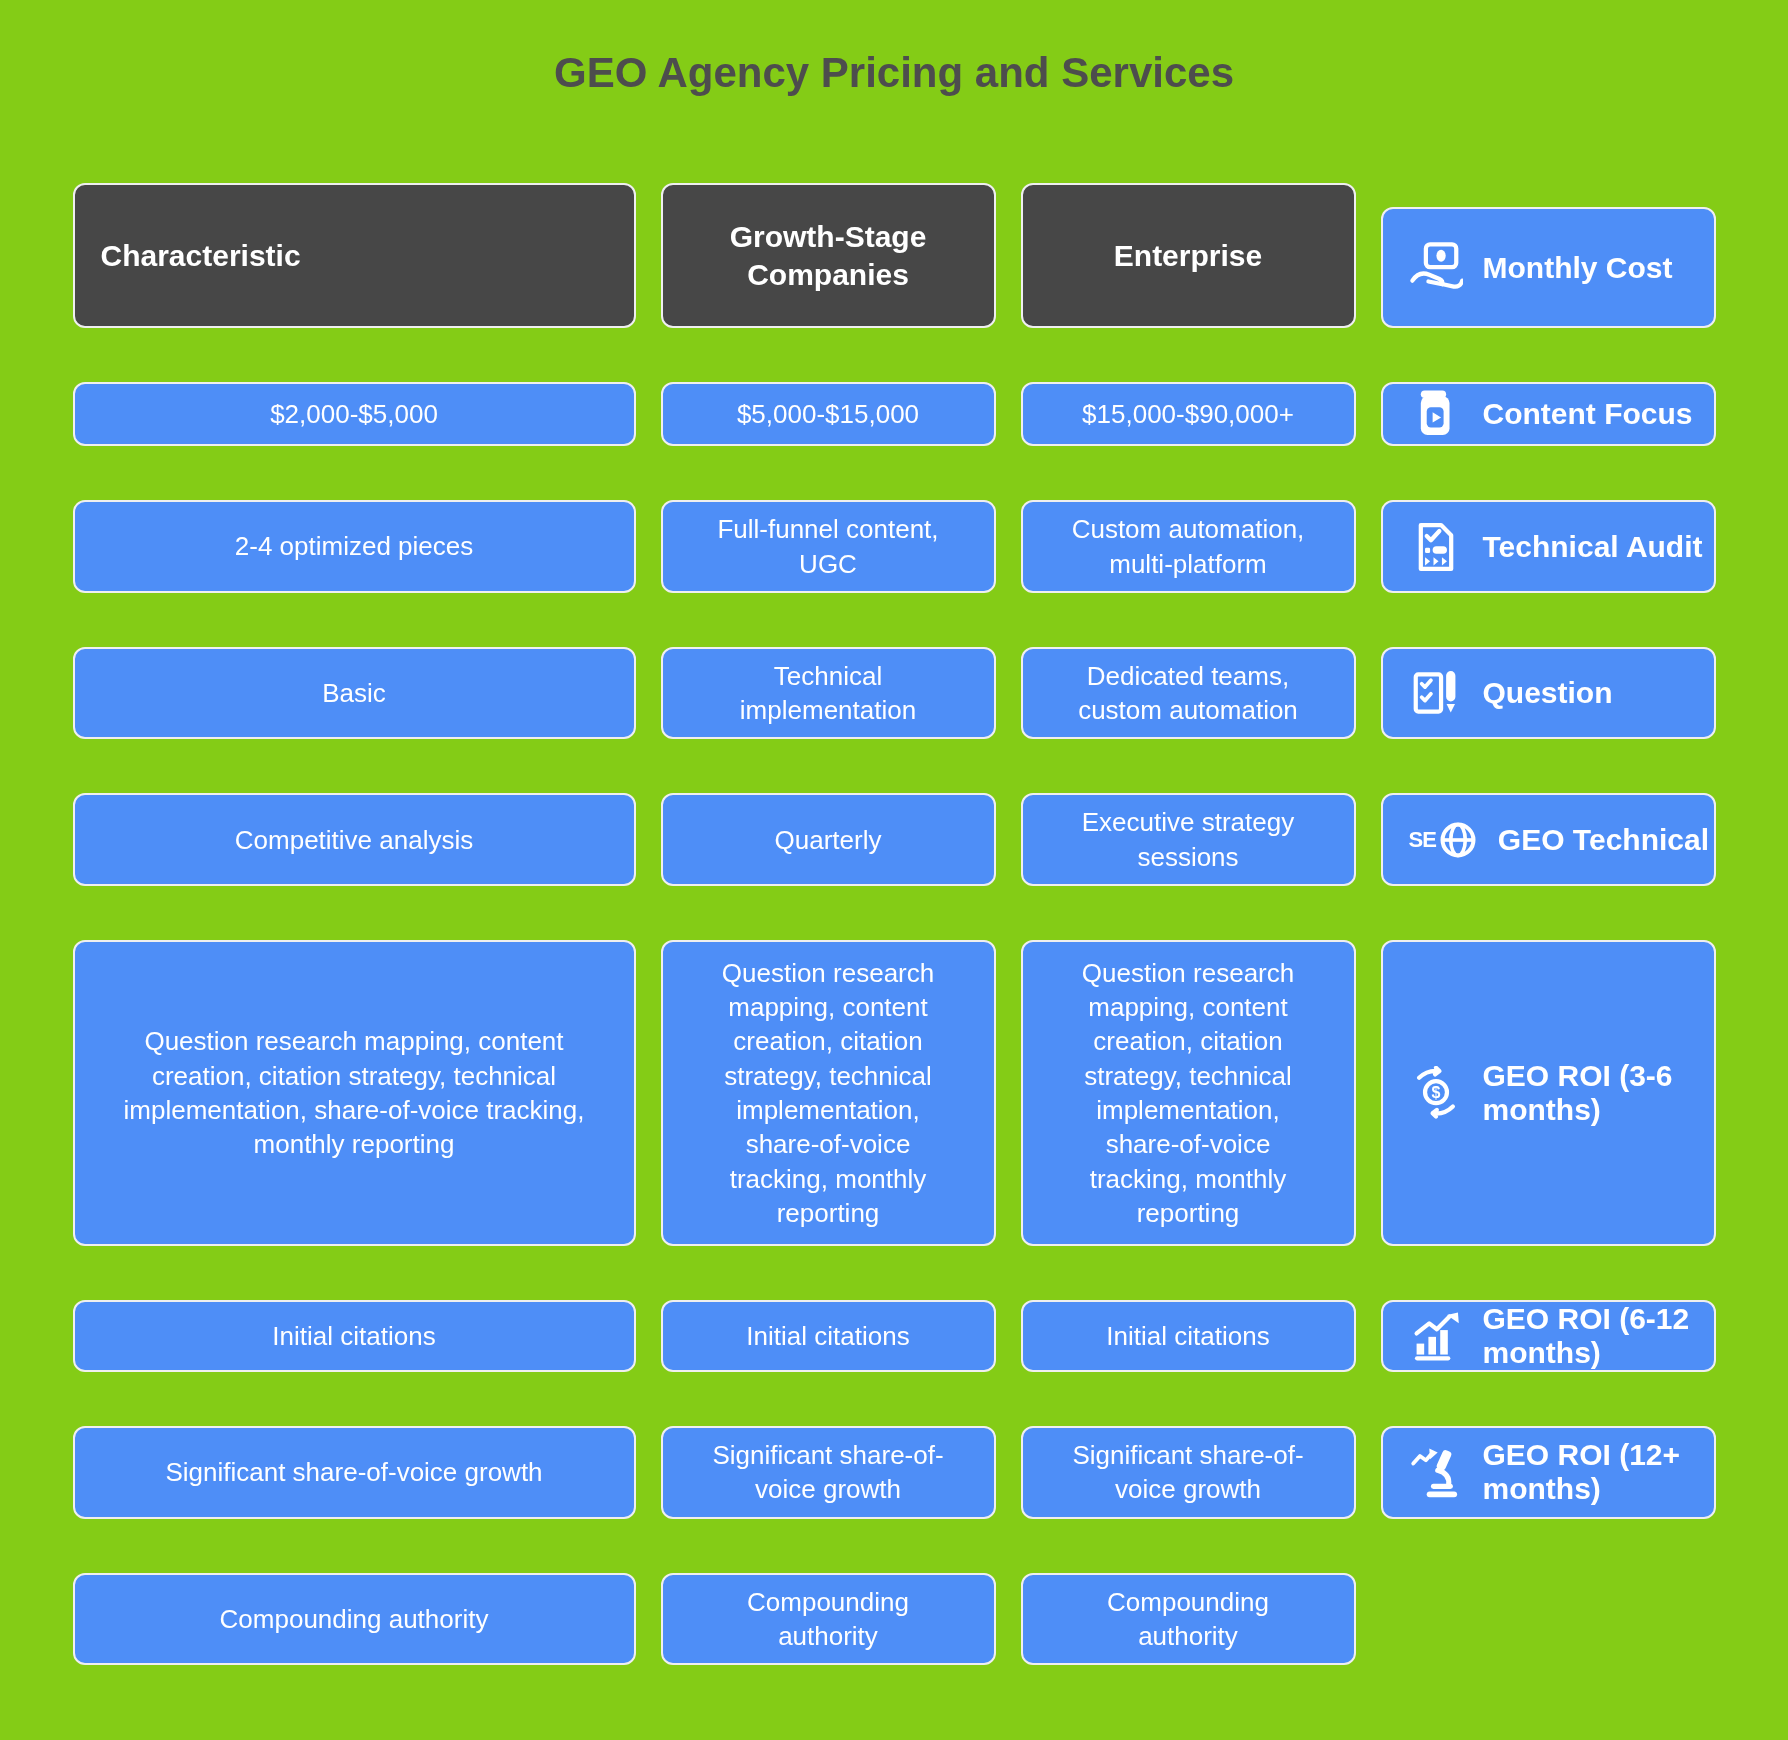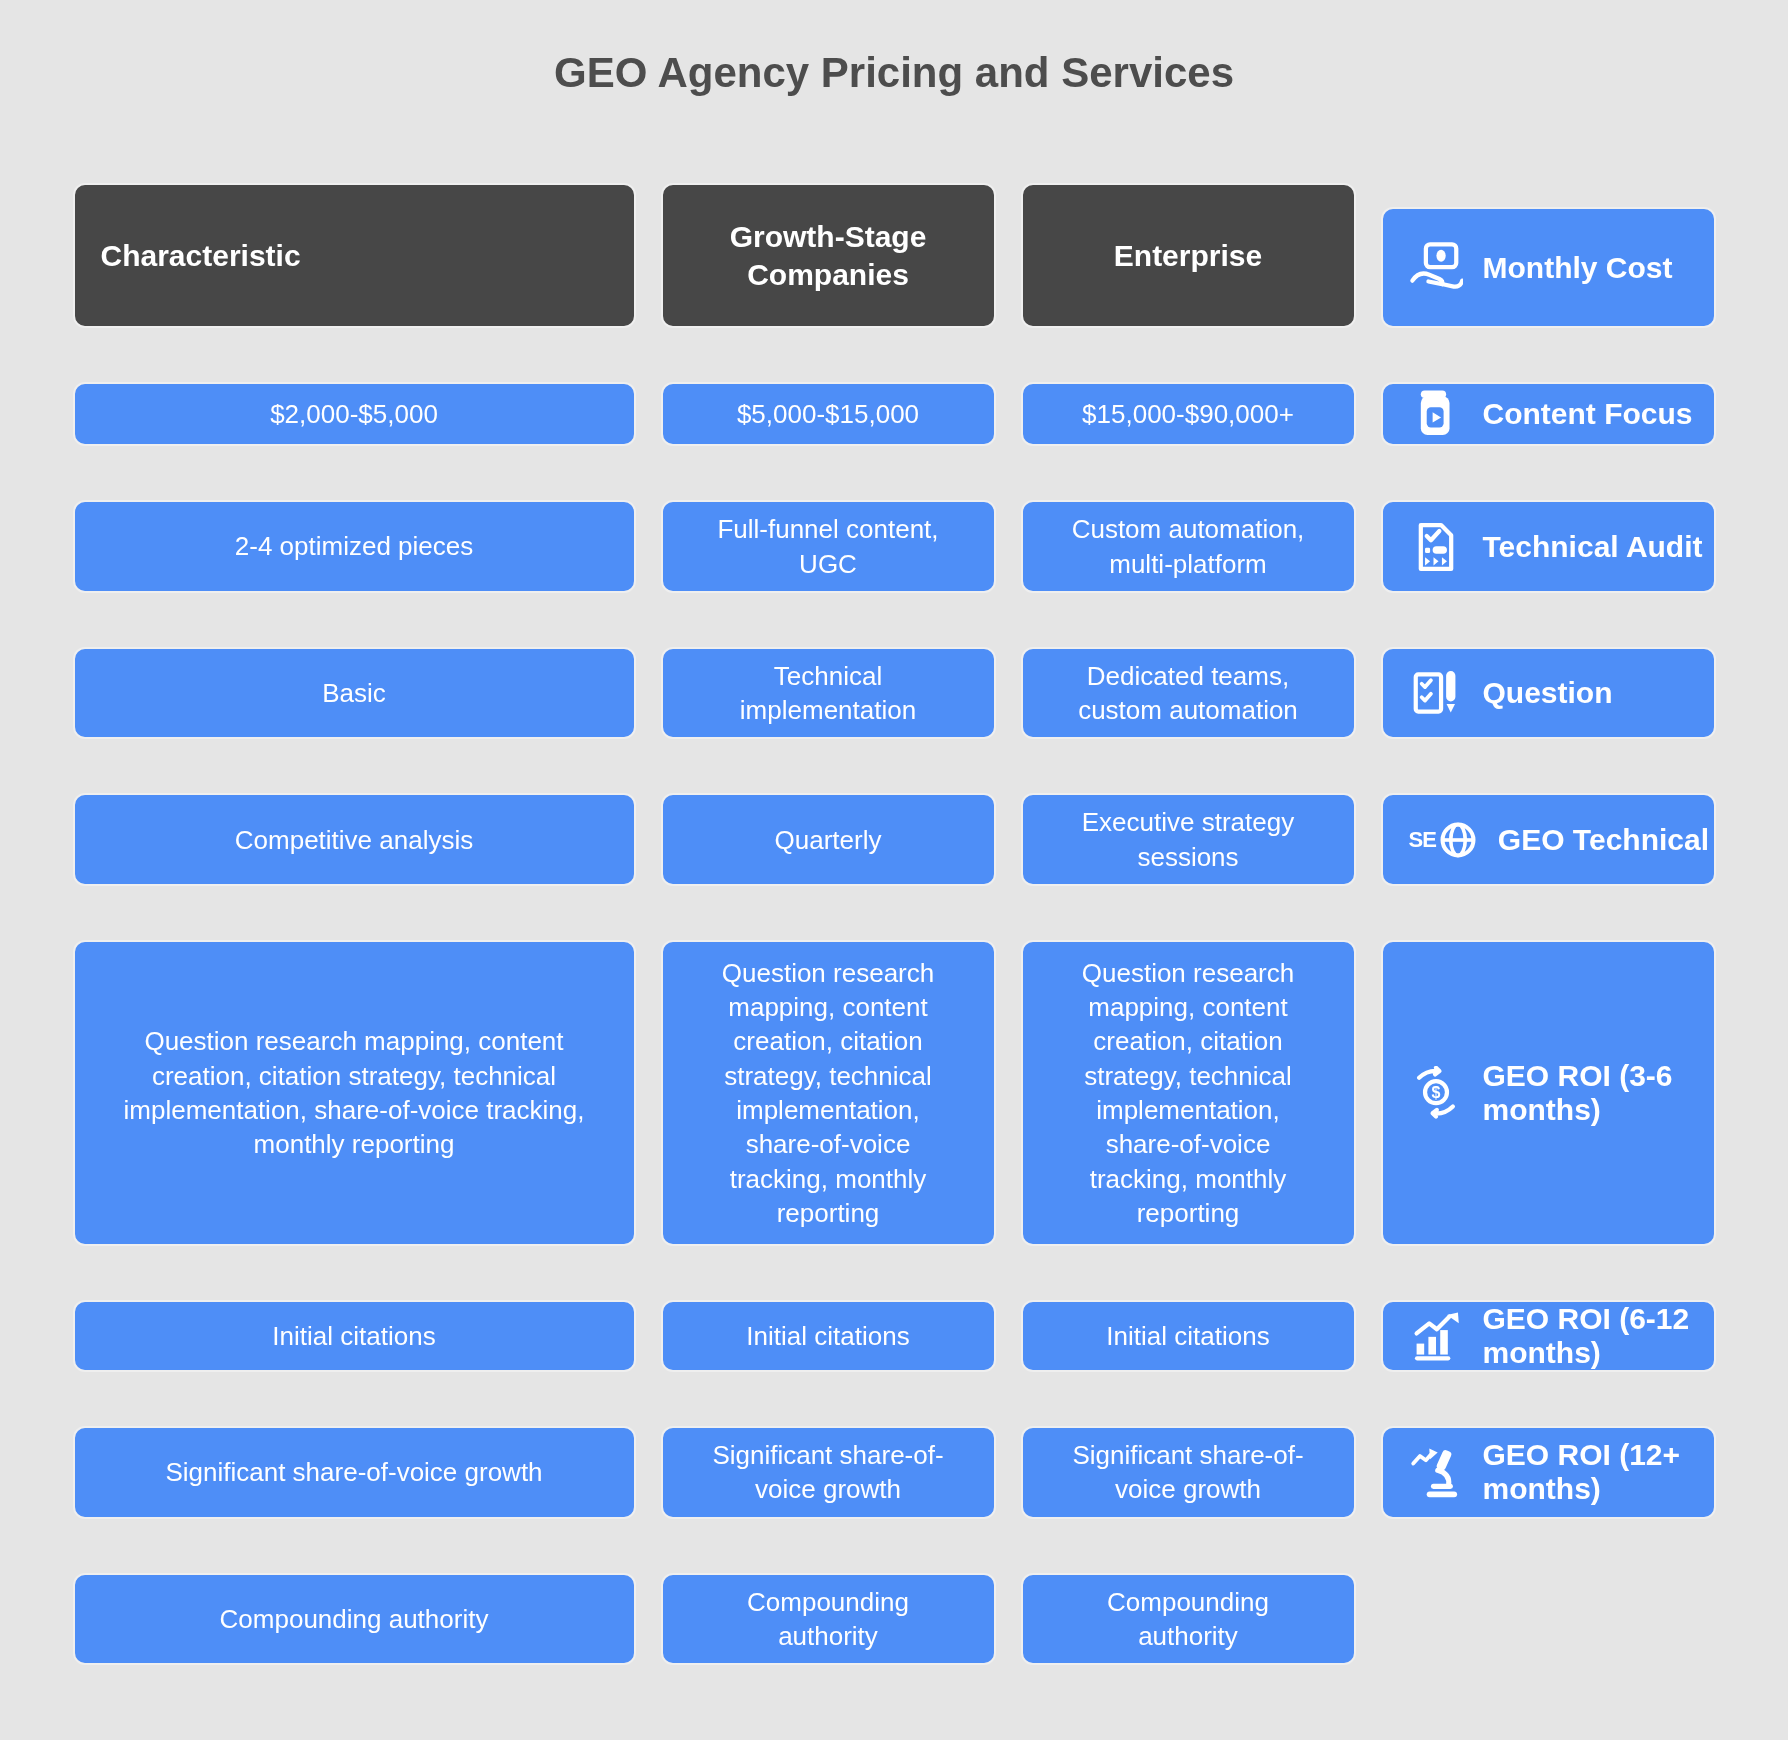--- a/index.html
+++ b/index.html
@@ -1,20 +1,20 @@
 <!DOCTYPE html>
 <html><head>
 <meta charset="utf-8">
 <style>
   html, body { margin: 0; padding: 0; }
   body { background: #000; }
   .page {
     width: 1788px;
     height: 1740px;
-    background: #e5e5e5;
+    background: #84cc16;
     overflow: hidden;
     font-family: "Liberation Sans", sans-serif;
     position: relative;
   }
   .title {
     margin: 50px 0 0 0;
     text-align: center;
     font-size: 42px;
     font-weight: bold;
     color: #4d4d4d;

